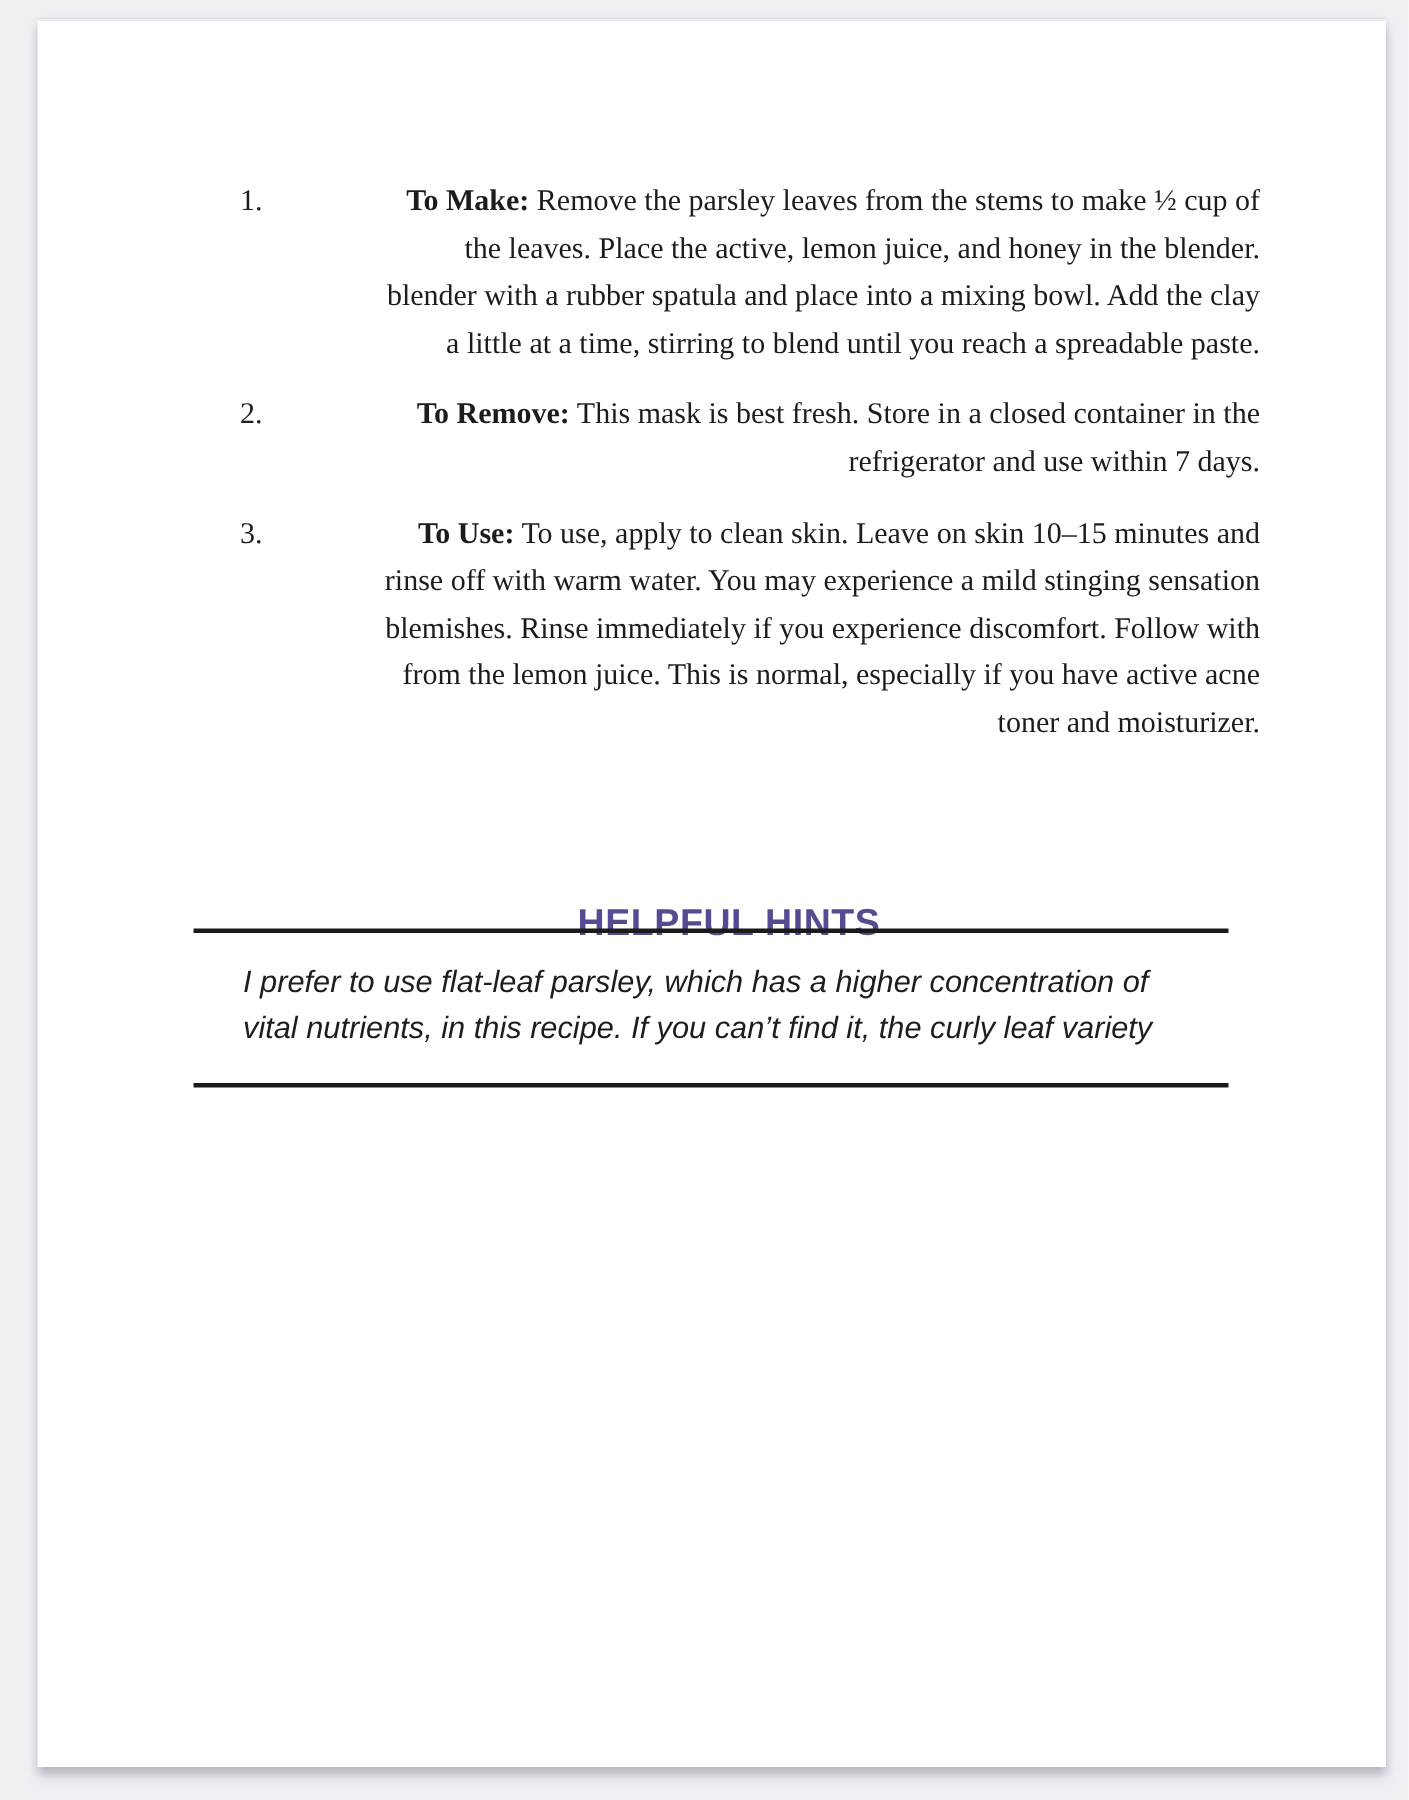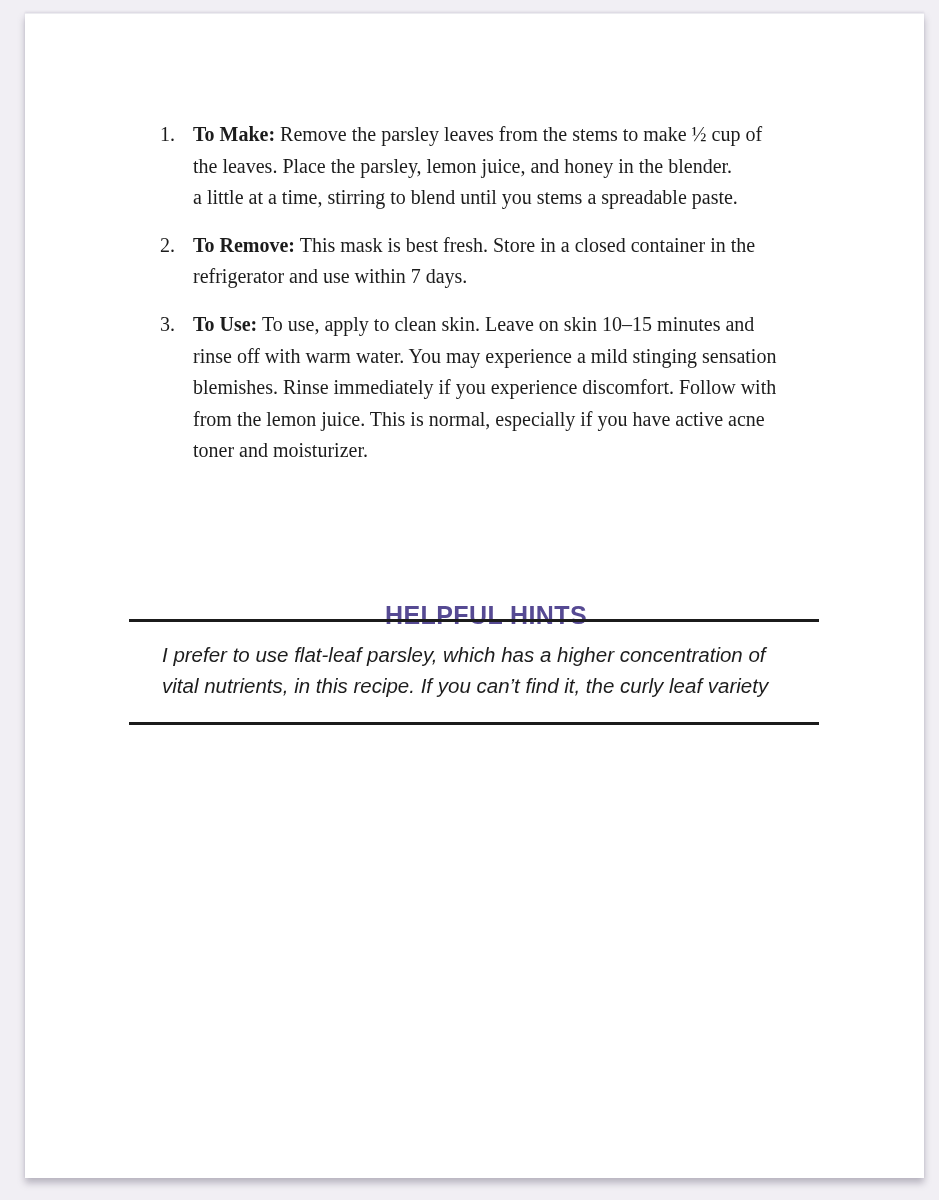--- a/index.html
+++ b/index.html
@@ -42,20 +42,21 @@
     display: flex;
     margin: 0 0 16px 0;
   }
   .step-num {
     flex: 0 0 33px;
   }
   .step-text {
     flex: 1;
     margin: 0;
     white-space: nowrap;
+    text-align: right;
   }
   .step-text b {
     font-weight: bold;
   }
   .text-line {
     display: block;
   }
   
   .hints-title {
     position: absolute;
@@ -101,22 +102,23 @@
 
 <div class="page">
 
   <ol class="steps">
 
     <li class="step">
       <span class="step-num">1.</span>
       <p class="step-text">
         <b>To Make:</b>
         <span>Remove the parsley leaves from the stems to make ½ cup of</span>
-        <span class="text-line">the leaves. Place the parsley, lemon juice, and honey in the blender.</span>
-        <span class="text-line">a little at a time, stirring to blend until you stems a spreadable paste.</span>
+        <span class="text-line">the leaves. Place the active, lemon juice, and honey in the blender.</span>
+        <span class="text-line">blender with a rubber spatula and place into a mixing bowl. Add the clay</span>
+        <span class="text-line">a little at a time, stirring to blend until you reach a spreadable paste.</span>
       </p>
     </li>
 
     <li class="step">
       <span class="step-num">2.</span>
       <p class="step-text">
         <b>To Remove:</b>
         <span>This mask is best fresh. Store in a closed container in the</span>
         <span class="text-line">refrigerator and use within 7 days.</span>
       </p>

